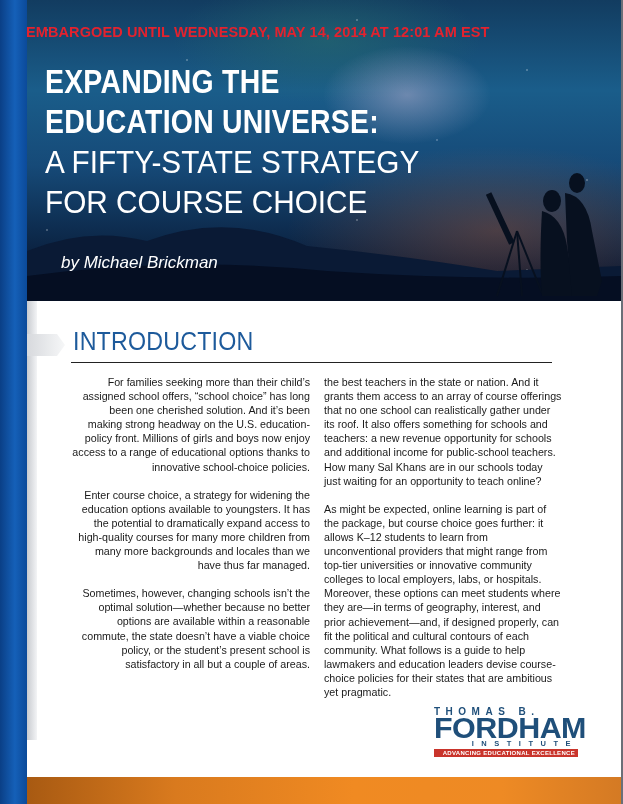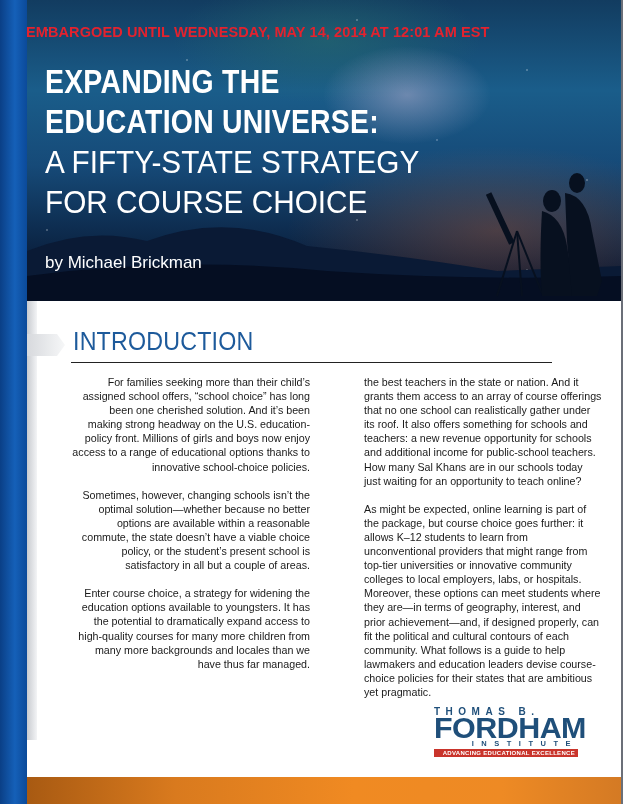--- a/index.html
+++ b/index.html
@@ -23,28 +23,28 @@
       radial-gradient(1px 1px at 240px 170px,#fff,transparent),
       radial-gradient(1px 1px at 330px 20px,#fff,transparent),
       radial-gradient(1px 1px at 410px 140px,#eef,transparent),
       radial-gradient(1px 1px at 500px 70px,#fff,transparent),
       radial-gradient(1px 1px at 560px 180px,#fff,transparent);
     background-size:600px 200px; opacity:.8; }
   .hills { position:absolute; left:0; bottom:0; width:594px; height:130px; }
   .embargo { position:absolute; left:26px; top:24px; font-weight:bold; font-size:14.5px; color:#e3222e; letter-spacing:0.1px; white-space:nowrap; }
   .title-bold { position:absolute; left:45px; top:62px; color:#fff; font-family:"Liberation Sans", sans-serif; font-weight:bold; font-size:33px; line-height:40px; letter-spacing:0.3px; transform:scaleX(0.86); transform-origin:left top; white-space:nowrap; }
   .title-light { position:absolute; left:45px; top:142px; color:#fff; font-size:32px; line-height:40px; transform:scaleX(0.93); transform-origin:left top; white-space:nowrap; font-weight:normal; }
-  .byline { position:absolute; left:45px; top:253px; color:#fff; font-size:17px; }
+  .byline { position:absolute; left:61px; top:253px; color:#fff; font-style:italic; font-size:17px; }
   .intro-arrow { position:absolute; left:27px; top:334px; width:38px; height:22px; }
   .intro-heading { position:absolute; left:73px; top:327px; color:#1d5a9b; font-size:25px; letter-spacing:0.2px; transform:scaleX(0.93); transform-origin:left top; }
   .intro-rule { position:absolute; left:71px; top:362px; width:481px; height:1px; background:#222; }
   .col { position:absolute; top:375px; width:238px; font-size:10.7px; line-height:14.1px; color:#1a1a1a; }
   .col p { margin:0 0 14px 0; }
   .col-left { left:72px;text-align:right; }
-  .col-right { left:324px;margin-left:40px; }
+  .col-right { left:324px; }
   .logo { position:absolute; left:434px; top:707px; width:144px; }
   .logo-thomas { font-size:10px; font-weight:bold; color:#1f4f7a; letter-spacing:5.5px; text-align:left; line-height:10px; padding-right:4px; }
   .logo-fordham { font-weight:bold; font-size:29px; color:#1f4f7a; line-height:22px; letter-spacing:-0.5px; transform:scaleX(1.05); transform-origin:left top; }
   .logo-institute { font-size:7.5px; font-weight:bold; color:#1f4f7a; letter-spacing:7.5px; text-align:right; line-height:9px; padding-right:0px; }
   .logo-tagline { background:#c9342b; color:#fff; font-size:6px; font-weight:bold; text-align:right; padding:1px 3px; letter-spacing:0.3px; margin-top:1px; white-space:nowrap; }
   .orange-band { position:absolute; left:27px; top:777px; width:594px; height:27px;
     background:linear-gradient(90deg,#a85a12 0%,#d97a1e 25%,#f08a22 55%,#ee8a24 80%,#d47a24 100%); }
 </style>
 </head>
 <body>
@@ -88,22 +88,22 @@
         <stop offset="1" stop-color="#f6f7f8"></stop>
       </linearGradient>
     </defs>
   <path d="M0 0 H30 L38 11 L30 22 H0 Z" fill="url(#ag)"></path>
 </svg>
 <div class="intro-heading">INTRODUCTION</div>
 <div class="intro-rule"></div>
 
 <div class="col col-left">
   <p>For families seeking more than their child’s assigned school offers, “school choice” has long been one cherished solution. And it’s been making strong headway on the U.S. education-policy front. Millions of girls and boys now enjoy access to a range of educational options thanks to innovative school-choice policies.</p>
+  <p>Enter course choice, a strategy for widening the education options available to youngsters. It has the potential to dramatically expand access to high-quality courses for many more children from many more backgrounds and locales than we have thus far managed.</p>
   <p>Sometimes, however, changing schools isn’t the optimal solution—whether because no better options are available within a reasonable commute, the state doesn’t have a viable choice policy, or the student’s present school is satisfactory in all but a couple of areas.</p>
-  <p>Enter course choice, a strategy for widening the education options available to youngsters. It has the potential to dramatically expand access to high-quality courses for many more children from many more backgrounds and locales than we have thus far managed.</p>
 </div>
 <div class="col col-right">
   <p>the best teachers in the state or nation. And it grants them access to an array of course offerings that no one school can realistically gather under its roof. It also offers something for schools and teachers: a new revenue opportunity for schools and additional income for public-school teachers. How many Sal Khans are in our schools today just waiting for an opportunity to teach online?</p>
   <p>As might be expected, online learning is part of the package, but course choice goes further: it allows K–12 students to learn from unconventional providers that might range from top-tier universities or innovative community colleges to local employers, labs, or hospitals. Moreover, these options can meet students where they are—in terms of geography, interest, and prior achievement—and, if designed properly, can fit the political and cultural contours of each community. What follows is a guide to help lawmakers and education leaders devise course-choice policies for their states that are ambitious yet pragmatic.</p>
 </div>
 
 <div class="logo">
   <div class="logo-thomas">THOMAS B.</div>
   <div class="logo-fordham">FORDHAM</div>
   <div class="logo-institute">INSTITUTE</div>

